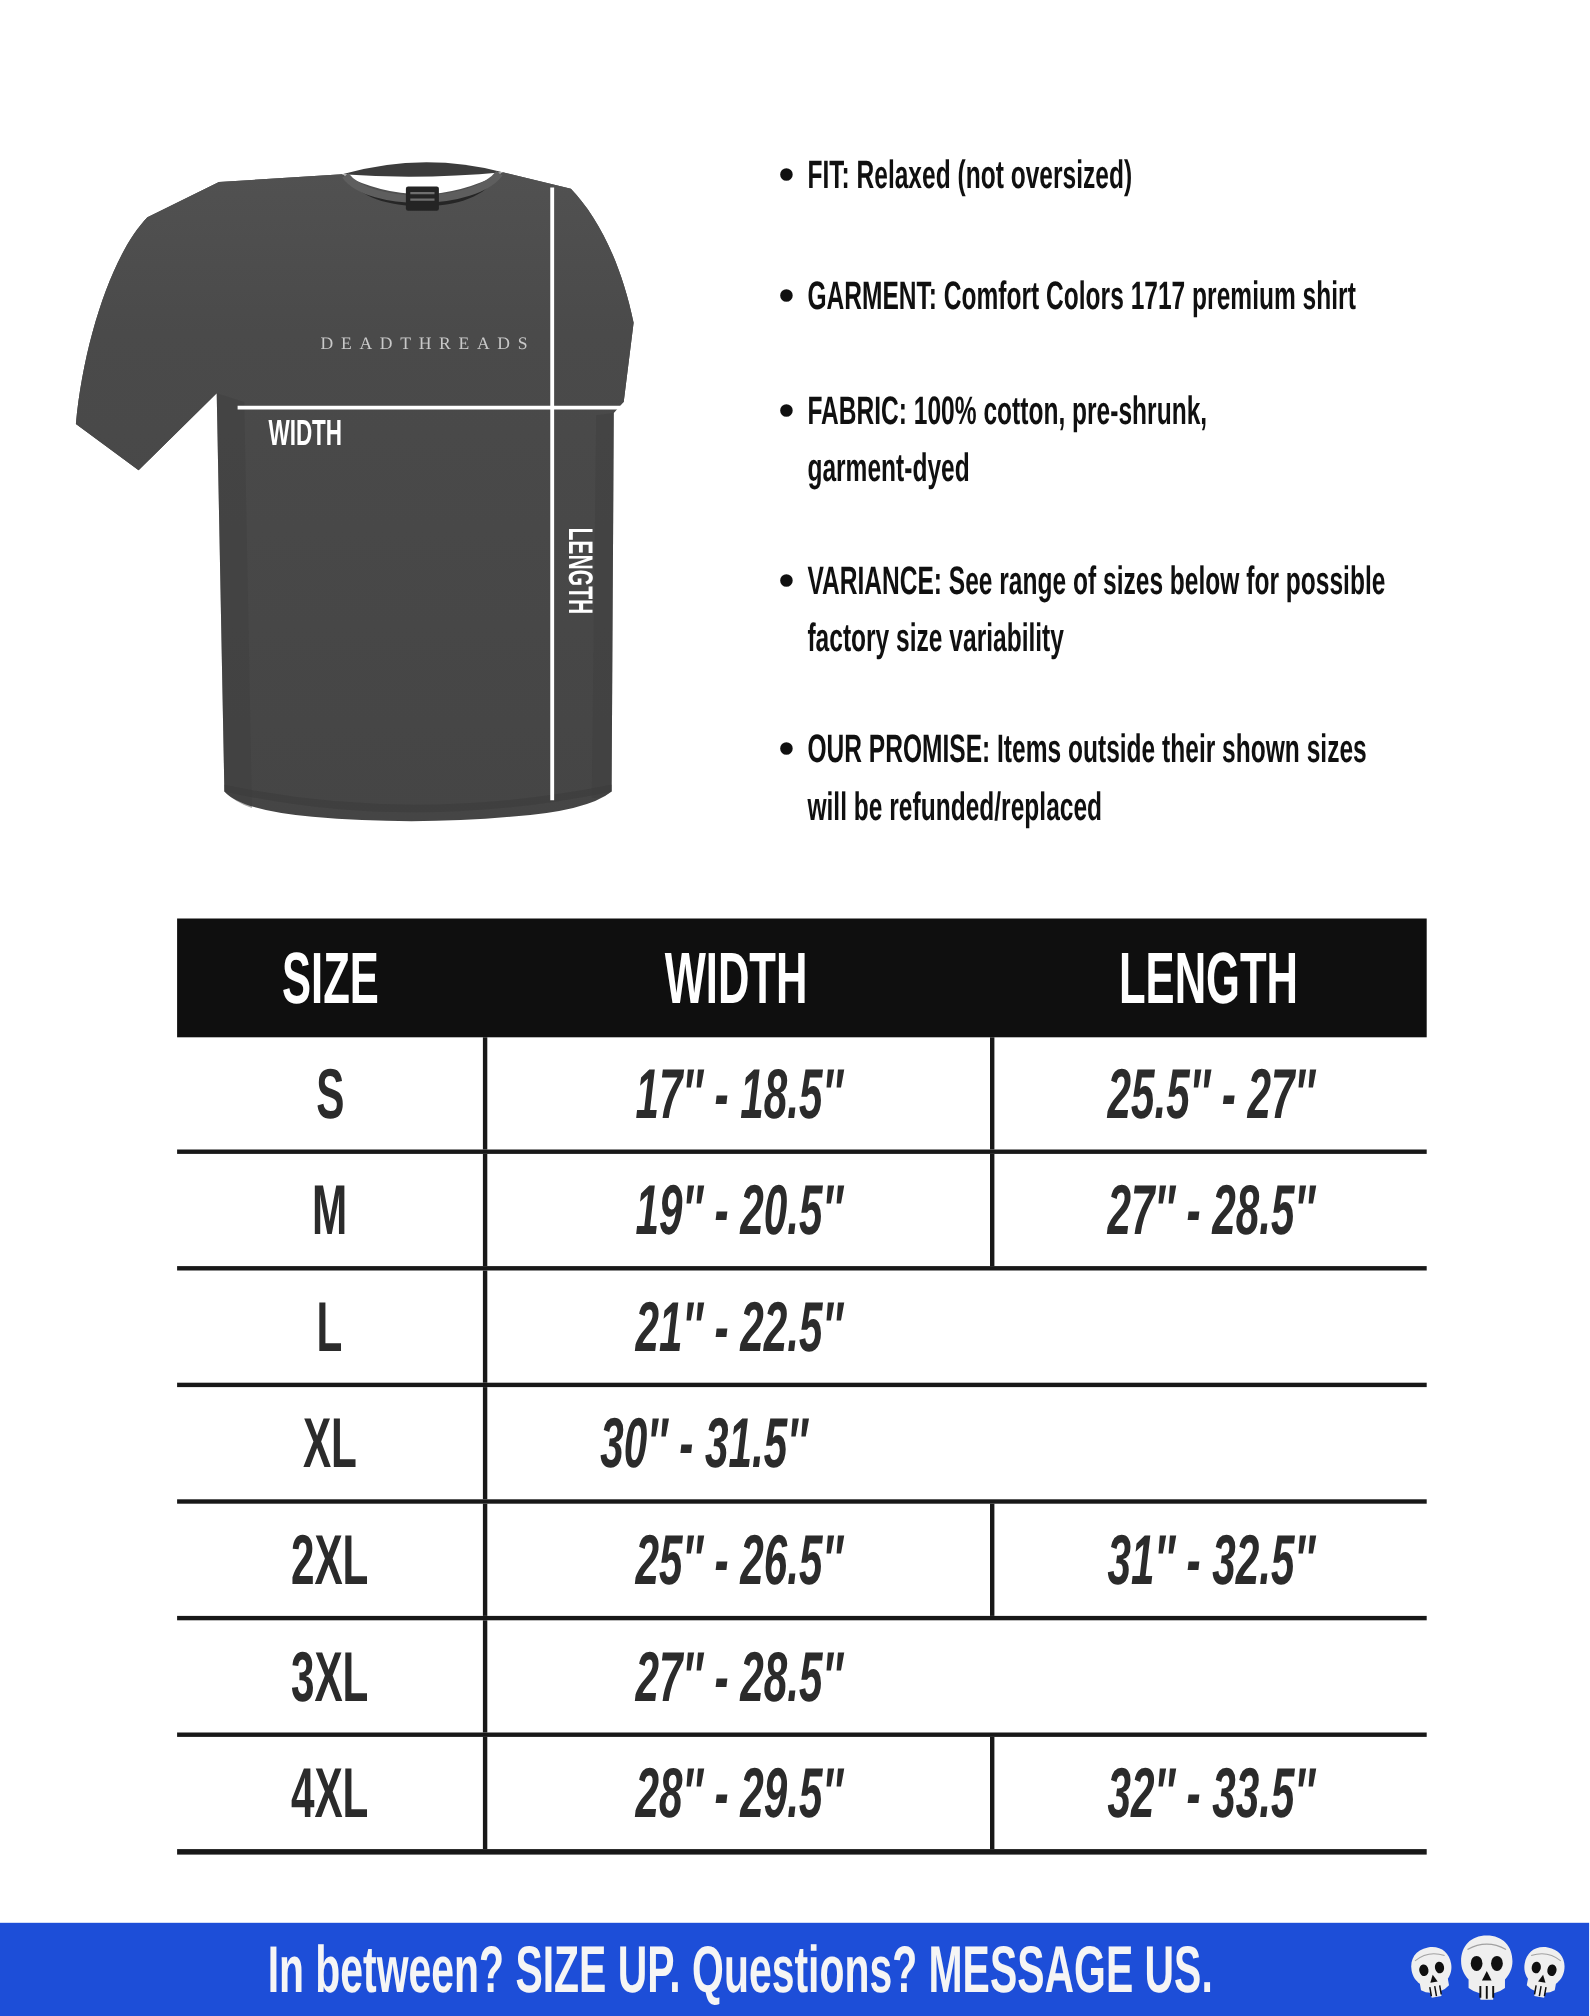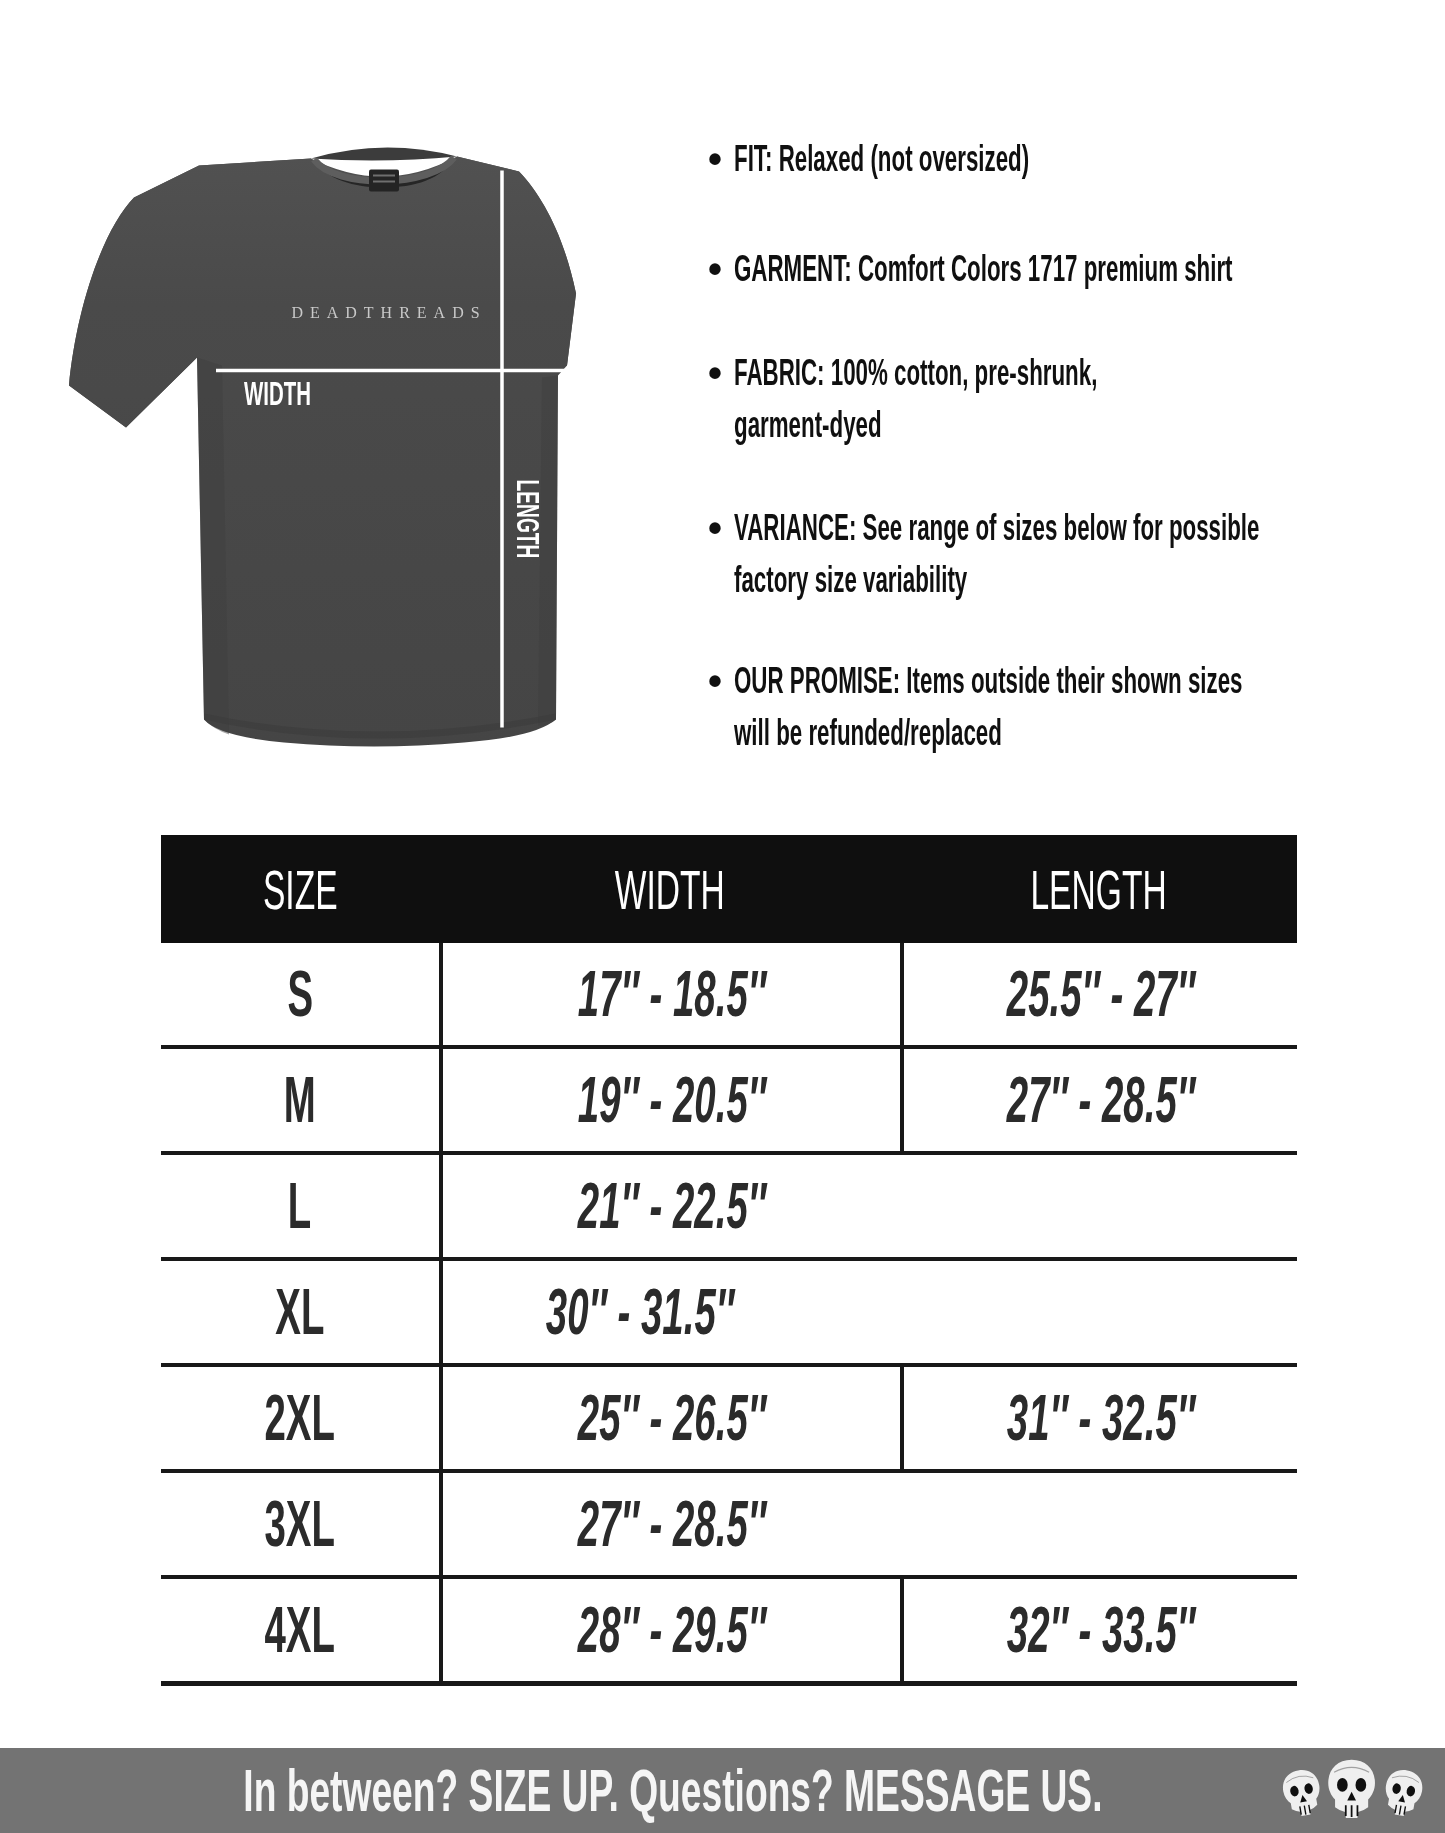--- a/index.html
+++ b/index.html
@@ -20,31 +20,31 @@
   .bullet { position:absolute; left:0; color:#101010; font-weight:bold;
             font-size:36px; line-height:52px; }
   .bullet::before { content:"•"; position:absolute; left:-26px; top:0;
                     font-size:40px; line-height:52px; color:#101010; }
   .b0 { top:133px; } .b1 { top:243px; } .b2 { top:347px; }
   .b3 { top:502px; } .b4 { top:655px; }
 
   
   .table { position:absolute; left:161px; top:835px; width:1136px; }
   .thead { display:flex; background:#0f0f0f; height:108px; align-items:center; }
-  .thead .cell { color:#ffffff; font-weight:normal; font-size:56px; }
+  .thead .cell { color:#ffffff; font-weight:bold; font-size:66px; }
   .row { display:flex; height:102px; border-bottom:4px solid #181818; align-items:center; }
   .row:last-child { border-bottom:5px solid #181818; }
   .cell { display:flex; align-items:center; justify-content:center; box-sizing:border-box; height:100%; }
   .c1 { width:278px; } .c2 { width:461px; } .c3 { width:397px; }
   .row .c2, .row .c3 { border-left:4px solid #181818;font-style:italic; }
   .row .cell { color:#2b2b2b; font-weight:bold; font-size:64px; }
 
   
   .footer { position:absolute; left:0; top:1748px; width:1445px; height:85px;
-            background:#737373; display:flex; align-items:center; justify-content:center; }
+            background:#1d4ed8; display:flex; align-items:center; justify-content:center; }
   .footer-msg { color:#f5f5f5; font-weight:bold; font-size:60px; white-space:nowrap;
                 transform:translateX(-50px) scaleX(0.62); }
   .skulls { position:absolute; right:16px; top:50%; transform:translateY(-50%); }
 </style>
 </head>
 <body>
 
 <div class="page">
 
   <div class="shirt-wrap">

